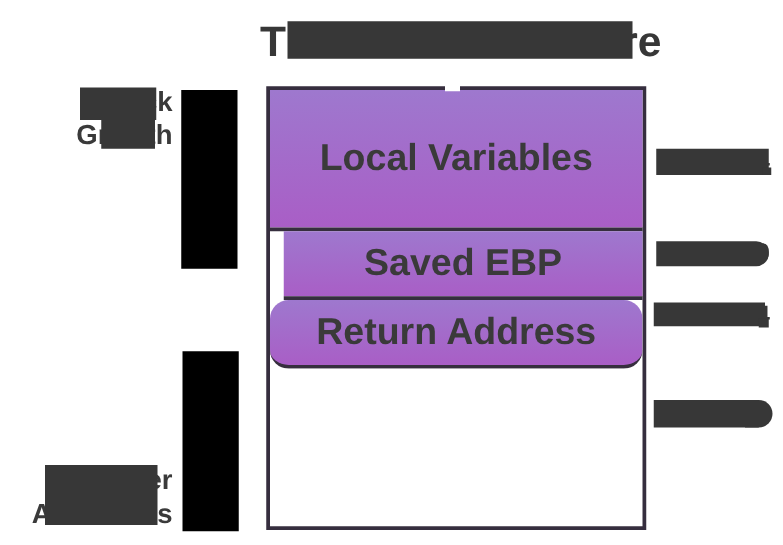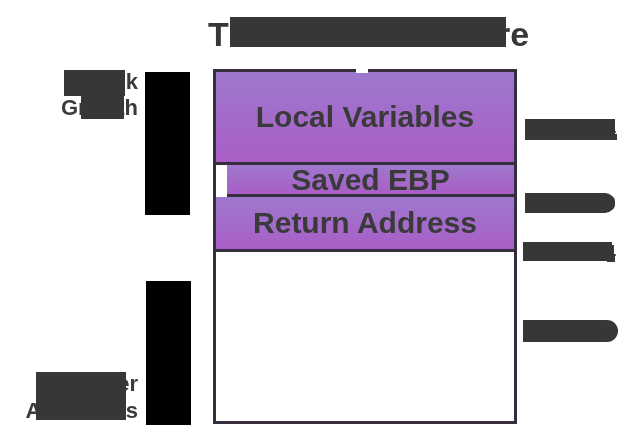--- a/index.html
+++ b/index.html
@@ -18,23 +18,23 @@
   .stack{
     left:213px;top:69px;width:304px;height:355px;box-sizing:border-box;
     border:3px solid #362e3e;display:flex;flex-direction:column;
   }
   .row{
     box-sizing:border-box;display:flex;align-items:center;justify-content:center;
     background:linear-gradient(#9e78ce,#a95ec6);
     font-size:30px;font-weight:bold;color:#3a3a3a;white-space:nowrap;
   }
   .row.divider{border-bottom:3px solid #362e3e;}
-  .row-lv{height:93px;text-align:right;}
-  .row-ebp{height:32px;margin-left:11px;}
-  .row-ra{height:55px;}
+  .row-lv{height:113px;text-align:right;}
+  .row-ebp{height:55px;margin-left:11px;}
+  .row-ra{height:55px;border-radius:15px;}
   .row-params{flex:1;}
   .notch{left:356px;top:68px;width:12px;height:5px;background:#ffffff;z-index:6;}
   
   .arrow-bar{background:#000000;}
   .arrow-top{left:145px;top:72px;width:45px;height:143px;}
   .arrow-bottom{left:146px;top:281px;width:45px;height:144px;}
   
   .left-label{
     width:118px;left:20px;text-align:right;font-size:22px;font-weight:bold;
     color:#3a3a3a;line-height:26px;

